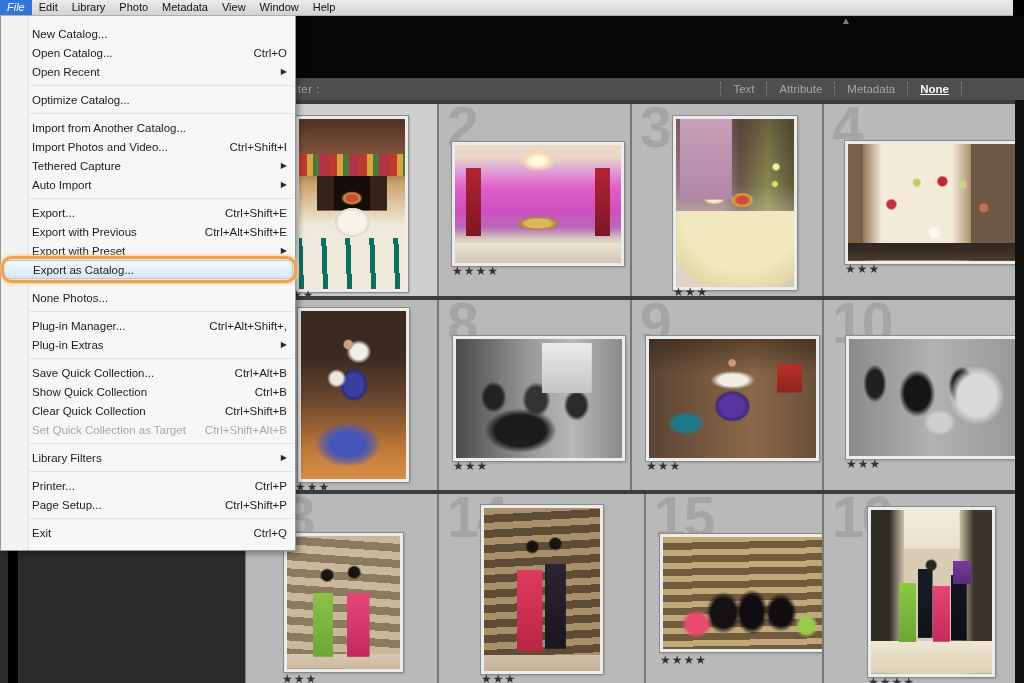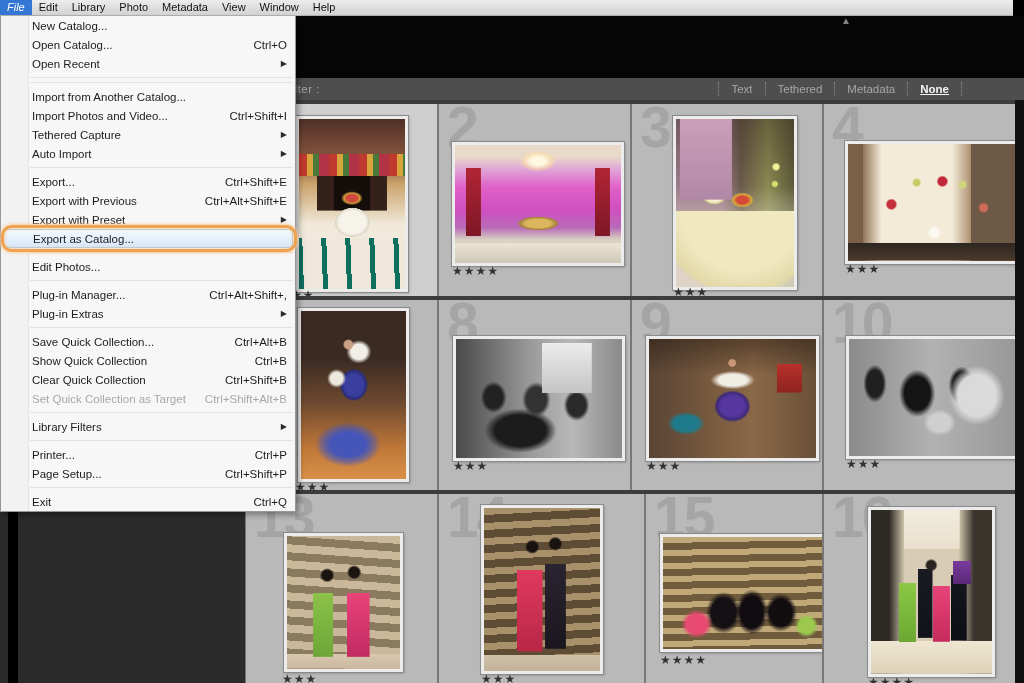--- a/index.html
+++ b/index.html
@@ -127,21 +127,21 @@
     linear-gradient(#7a3a9c,#5a2a78) 80% 36%/15% 14% no-repeat,
     radial-gradient(circle closest-side,#2a2420 0 55%,rgba(0,0,0,0) 78%) 50% 32%/40% 10% no-repeat,
     linear-gradient(#1a1a22,#12121a) 44% 62%/12% 42% no-repeat,
     linear-gradient(#8cc845,#6aa832) 27% 70%/14% 36% no-repeat,
     linear-gradient(#e8447a,#c62a5c) 60% 70%/14% 34% no-repeat,
     linear-gradient(#16161e,#0e0e16) 76% 66%/13% 40% no-repeat,
     linear-gradient(#efe6d2,#ddd2b8) 0 100%/100% 20% no-repeat,
     linear-gradient(90deg,#2e2a24 0 15%,#d8cdb4 28% 72%,#3a342c 85% 100%);}
   
   .menu{position:absolute;left:0;top:15px;width:296px;z-index:110;background:#f7f7f7;
-        border:1px solid #979797;box-sizing:border-box;box-shadow:3px 3px 6px rgba(0,0,0,.35);padding:0 0;}
+        border:1px solid #979797;box-sizing:border-box;box-shadow:3px 3px 6px rgba(0,0,0,.35);padding:8px 0;}
   .gutter{position:absolute;left:0;top:0;bottom:0;width:27px;background:#f2f2f2;border-right:1px solid #e3e3e3;}
   .menu-item{position:relative;height:19px;display:flex;align-items:center;
              padding:0 8px 0 31px;font-size:11.5px;color:#1c1c1c;box-sizing:border-box;cursor:default;}
   .menu-item .shortcut{margin-left:auto;}
   .menu-item .arrow{margin-left:auto;font-size:8px;color:#2a2a2a;}
   .menu-item.disabled, .menu-item.disabled .shortcut{color:#a8a8a8;gap:16px;}
   .menu-item.highlighted{background:linear-gradient(#f4f9fd,#d7e7f9);
              border:1px solid #abc9e8;border-radius:3px;margin:0 2px;padding-left:29px;}
   .ring{position:absolute;left:-3px;top:-5px;right:-5px;bottom:-5px;border:3px solid #efa251;
         border-radius:11px;box-shadow:0 0 3px 1px rgba(250,205,145,.9),inset 0 0 3px 1px rgba(250,205,145,.7);
@@ -158,21 +158,21 @@
   </div>
   <div class="top-panel">
     <div class="collapse-tri">▲</div>
   </div>
   <div class="right-strip"></div>
 
   <div class="filter-bar">
     <span class="filter-label">Filter :</span>
     <div class="filter-opts">
       <span class="fopt">Text</span>
-      <span class="fopt">Tethered</span>
+      <span class="fopt">Attribute</span>
       <span class="fopt">Metadata</span>
       <span class="fopt active">None</span>
     </div>
   </div>
 
   <div class="row-sep" style="top:100px"></div>
   <div class="row-sep" style="top:296px"></div>
   <div class="row-sep" style="top:490px"></div>
 
   <div class="cell first selected" style="left:245px;top:104px;width:192px;height:192px">
@@ -247,20 +247,23 @@
     <div class="menu-item">
       <span>Open Catalog...</span>
       <span class="shortcut">Ctrl+O</span>
     </div>
     <div class="menu-item">
       <span>Open Recent</span>
       <span class="arrow">▶</span>
     </div>
     <div class="msep"></div>
 
+    <div class="menu-item">
+      <span>Optimize Catalog...</span>
+    </div>
     <div class="msep"></div>
 
     <div class="menu-item">
       <span>Import from Another Catalog...</span>
     </div>
     <div class="menu-item">
       <span>Import Photos and Video...</span>
       <span class="shortcut">Ctrl+Shift+I</span>
     </div>
     <div class="menu-item">
@@ -285,21 +288,21 @@
       <span>Export with Preset</span>
       <span class="arrow">▶</span>
     </div>
     <div class="menu-item highlighted">
       <span>Export as Catalog...</span>
       <div class="ring"></div>
     </div>
     <div class="msep"></div>
 
     <div class="menu-item">
-      <span>Edit Photos...</span>
+      <span>None Photos...</span>
     </div>
     <div class="msep"></div>
 
     <div class="menu-item">
       <span>Plug-in Manager...</span>
       <span class="shortcut">Ctrl+Alt+Shift+,</span>
     </div>
     <div class="menu-item">
       <span>Plug-in Extras</span>
       <span class="arrow">▶</span>

